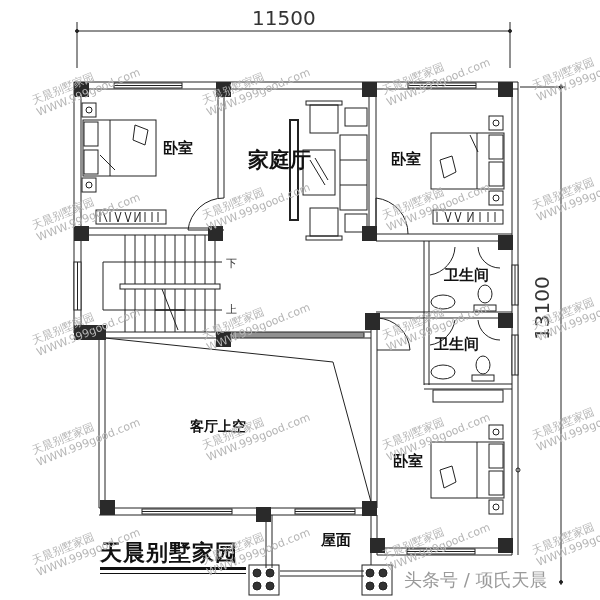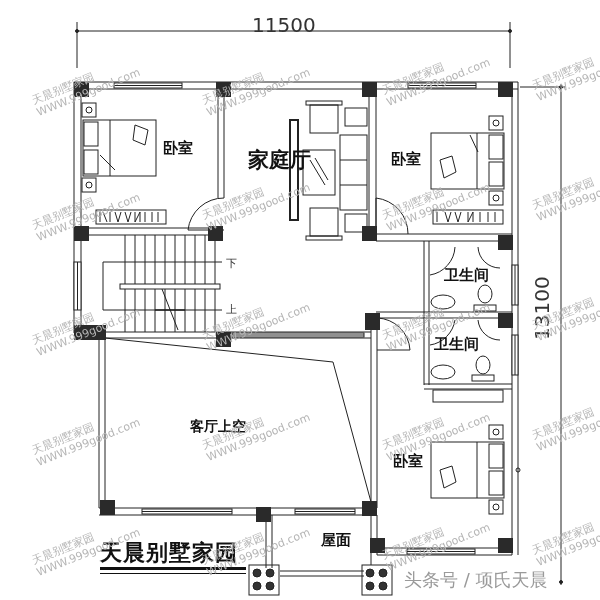--- a/index.html
+++ b/index.html
@@ -241,21 +241,21 @@
     <rect x="365" y="313" width="15" height="17"></rect>
     <rect x="498" y="313" width="15" height="15"></rect>
     <rect x="100" y="500" width="15" height="15"></rect>
     <rect x="256" y="507" width="15" height="15"></rect>
     <rect x="362" y="501" width="15" height="15"></rect>
     <rect x="370" y="538" width="15" height="15"></rect>
     <rect x="498" y="538" width="15" height="15"></rect>
   </g>
 </svg>
 
-<div class="dim" style="left:252px; top:6px; font-size:20px;margin-top:7px;">11500</div>
+<div class="dim" style="left:252px; top:6px; font-size:20px;">11500</div>
 <div class="dim" style="left:530px; top:340px; font-size:20px; transform:rotate(-90deg); transform-origin:left top;">13100</div>
 
 <div class="lbl" style="left:163px; top:139px; font-size:15px;">卧室</div>
 <div class="lbl" style="left:248px; top:146px; font-size:21px;">家庭厅</div>
 <div class="lbl" style="left:391px; top:150px; font-size:15px;">卧室</div>
 <div class="lbl" style="left:444px; top:266px; font-size:15px;">卫生间</div>
 <div class="lbl" style="left:434px; top:335px; font-size:15px;">卫生间</div>
 <div class="lbl" style="left:190px; top:418px; font-size:14px;">客厅上空</div>
 <div class="lbl" style="left:393px; top:452px; font-size:15px;">卧室</div>
 <div class="lbl" style="left:297px; top:531px; font-size:15px;margin-left:24px;">屋面</div>

